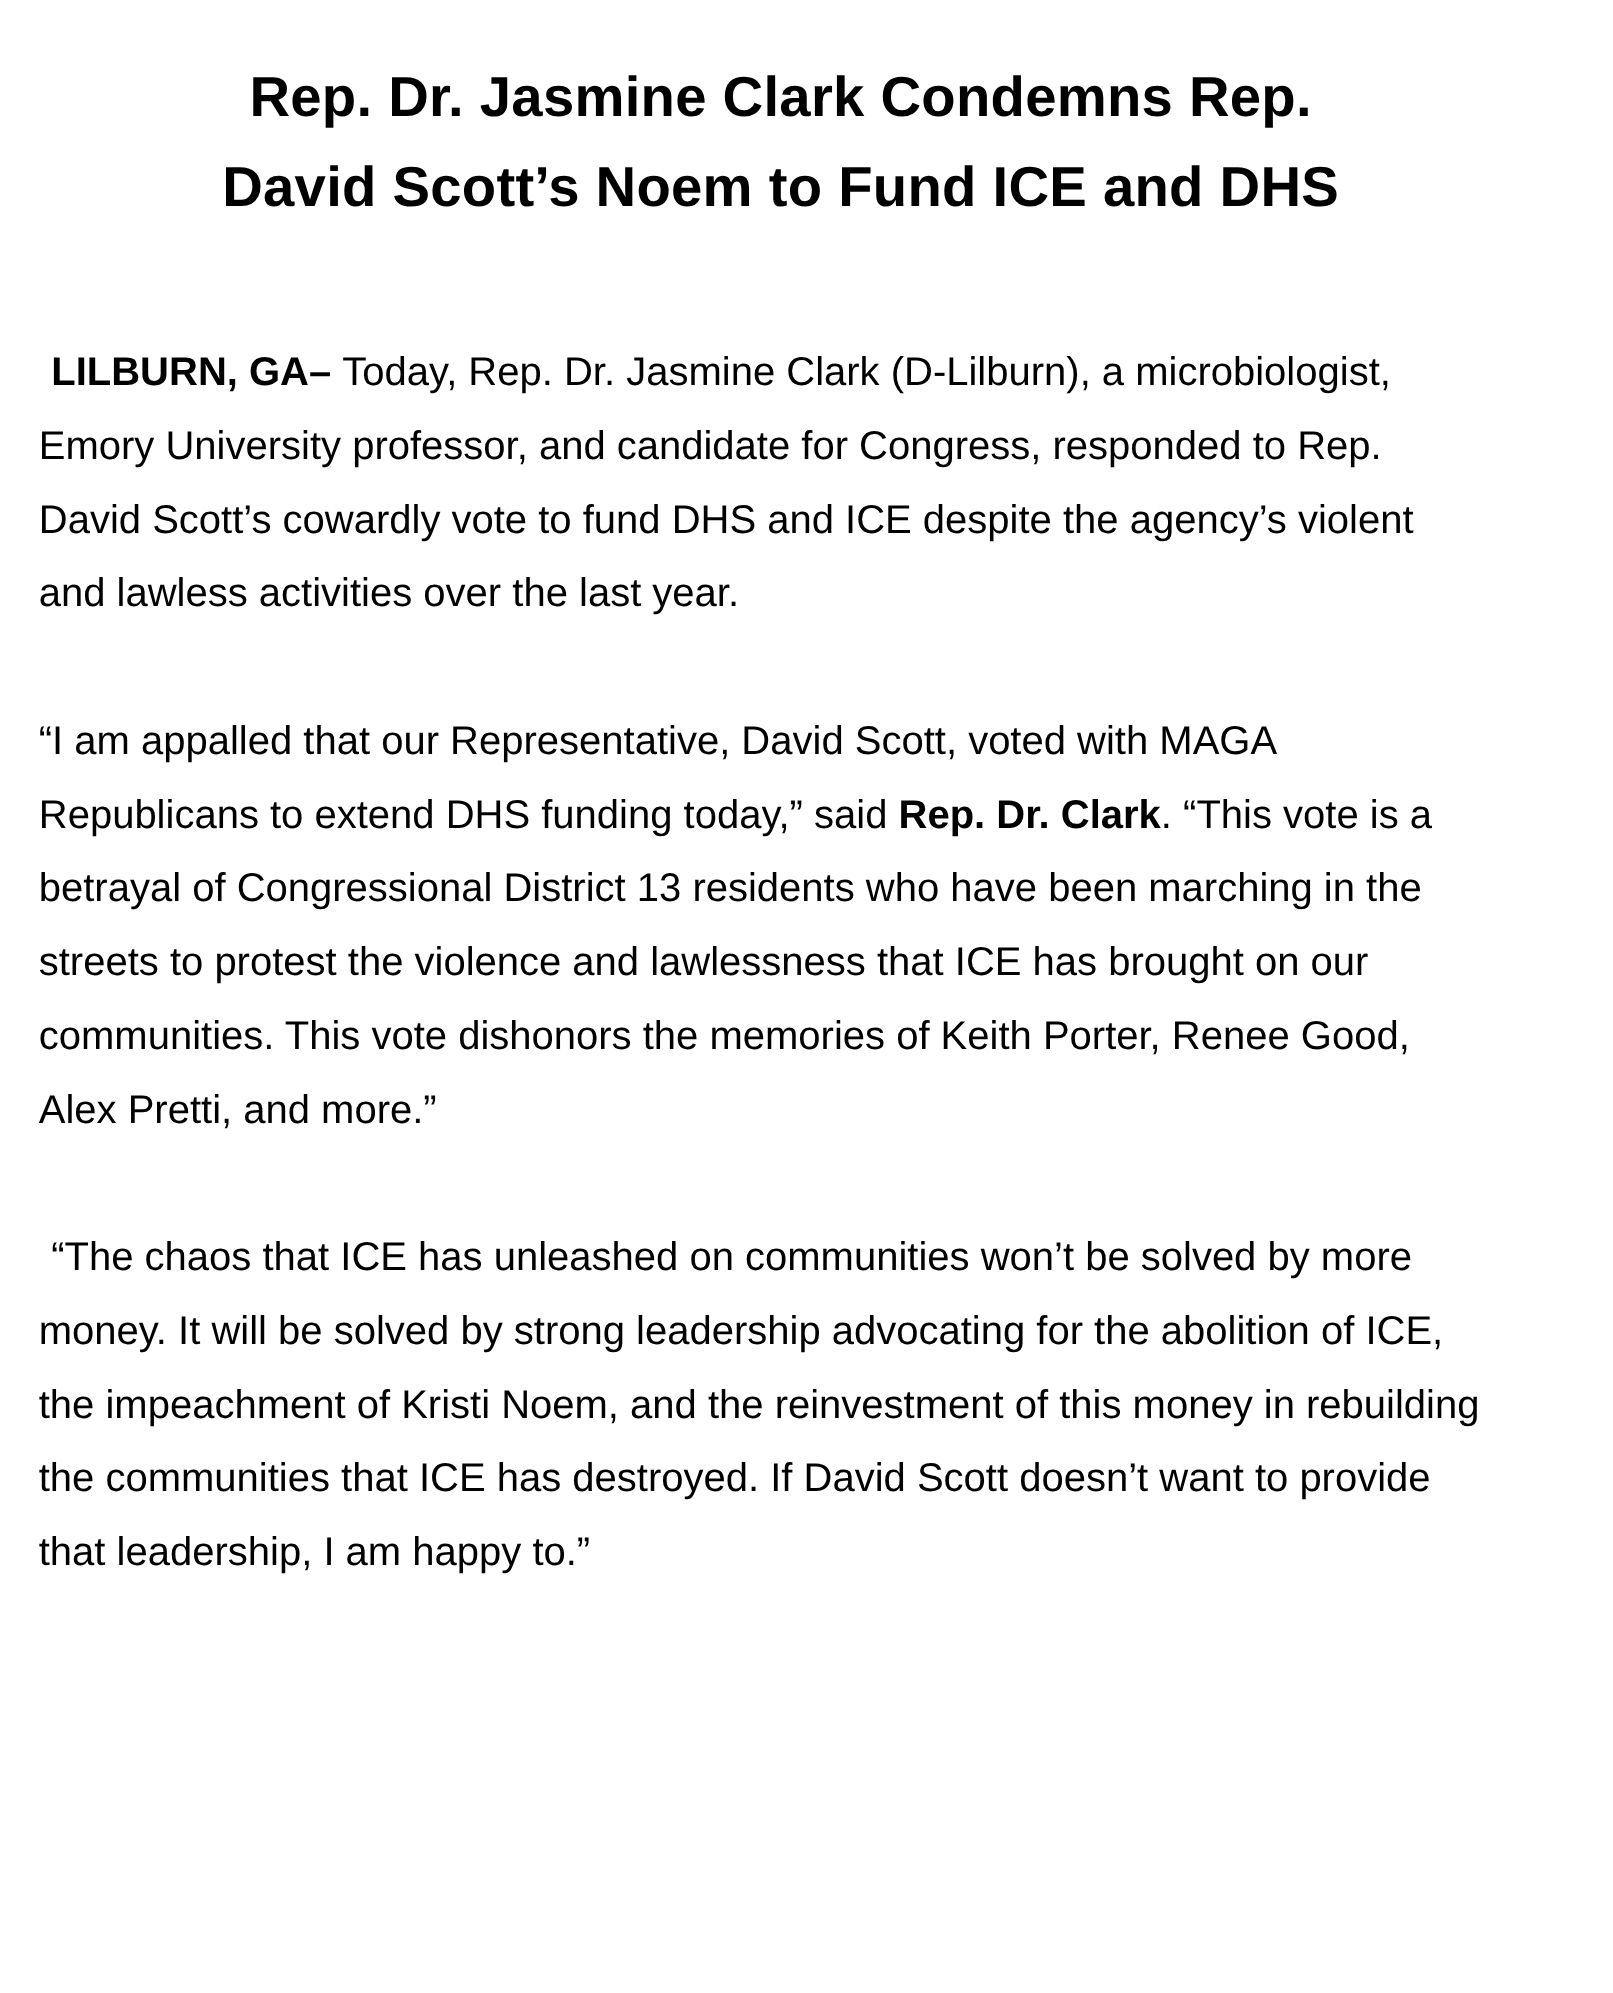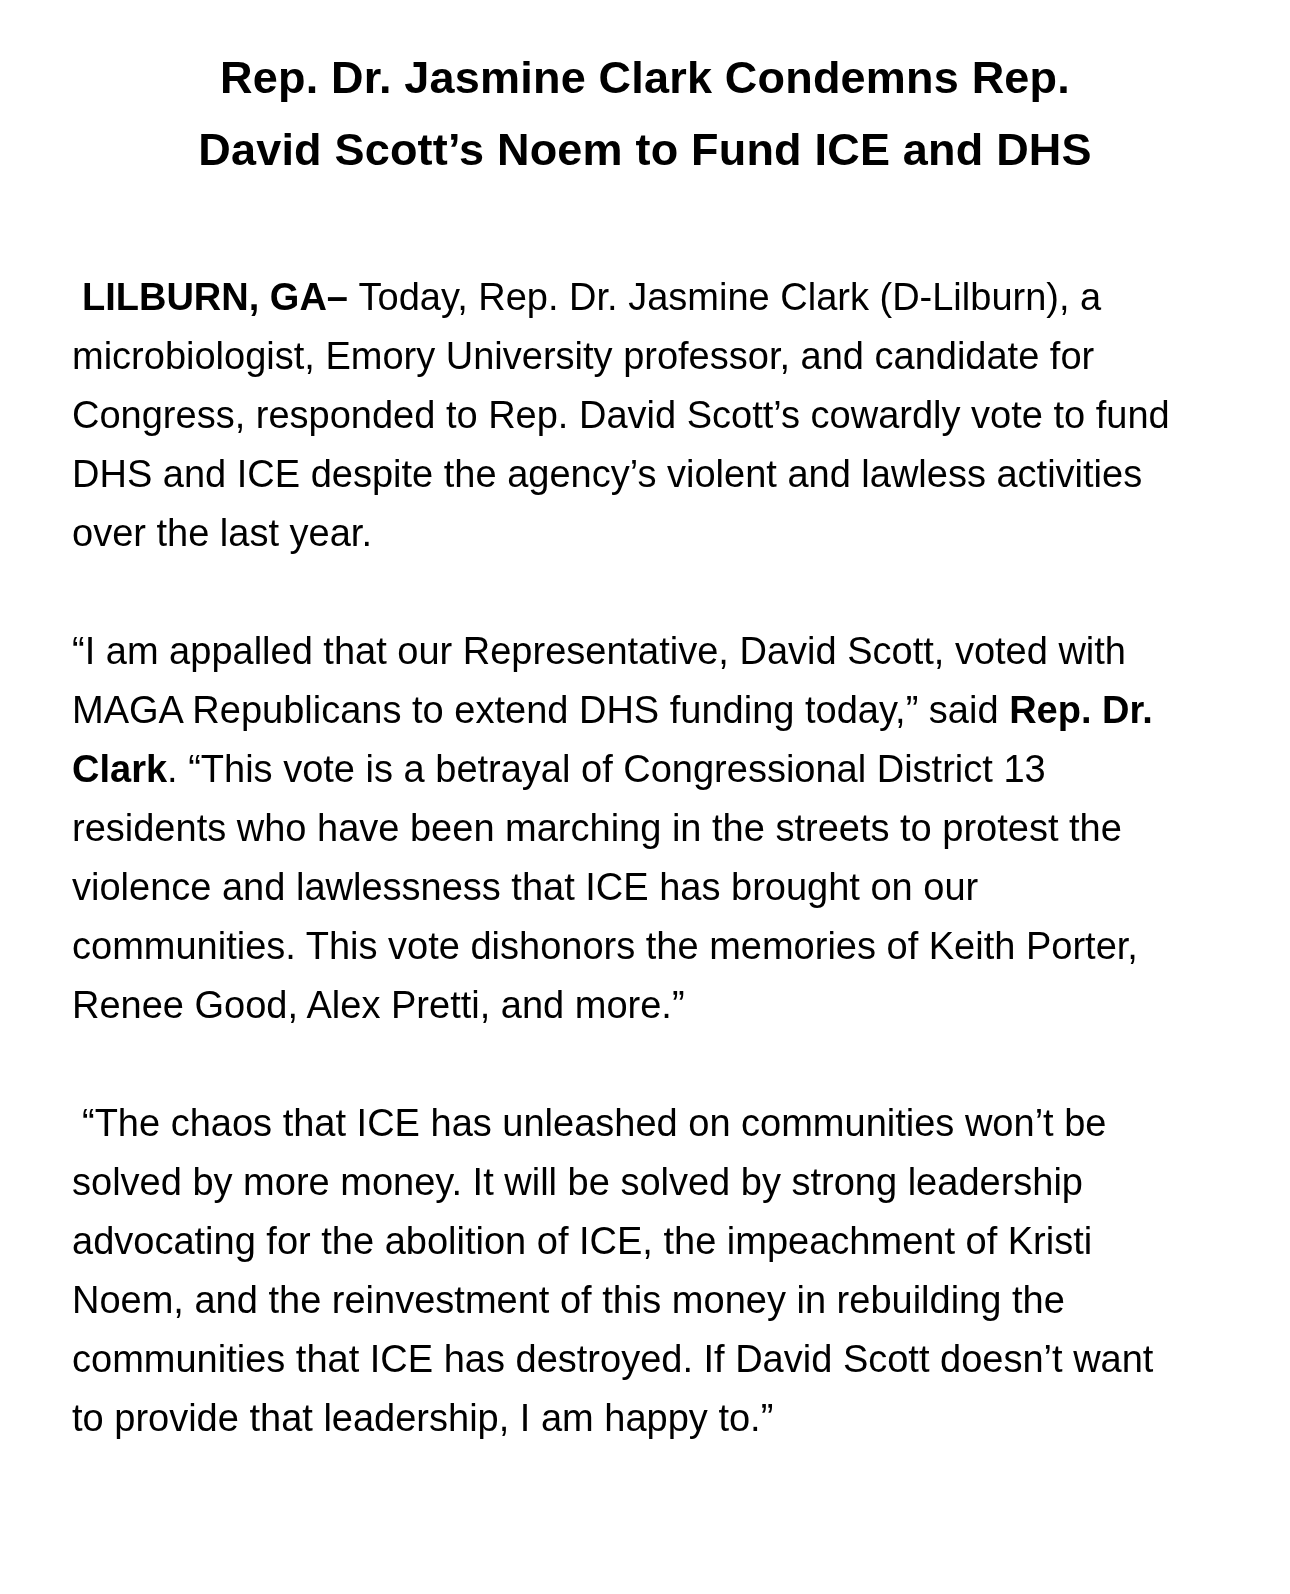--- a/index.html
+++ b/index.html
@@ -9,35 +9,35 @@
   }
   .page {
     position: relative;
     width: 1290px;
     height: 1594px;
     background: #ffffff;
     overflow: hidden;
     font-family: "Liberation Sans", "DejaVu Sans", sans-serif;
     color: #000000;
     box-sizing: border-box;
-    padding: 42px 98px 0 72px;
+    padding: 42px 98px 0 31px;
   }
   .title {
     font-size: 45px;
     font-weight: bold;
     line-height: 72px;
     text-align: center;
     margin: 0 -26px 82px 0;
     letter-spacing: 0.2px;
   }
   .title .tline {
     display: block;
   }
   .para {
-    font-size: 38px;
+    font-size: 32px;
     line-height: 59px;
     font-weight: normal;
     margin: 0 0 59px 0;
     text-align: left;
   }
   .para.indent {
     text-indent: 10px;
   }
   .para b {
     font-weight: bold;

